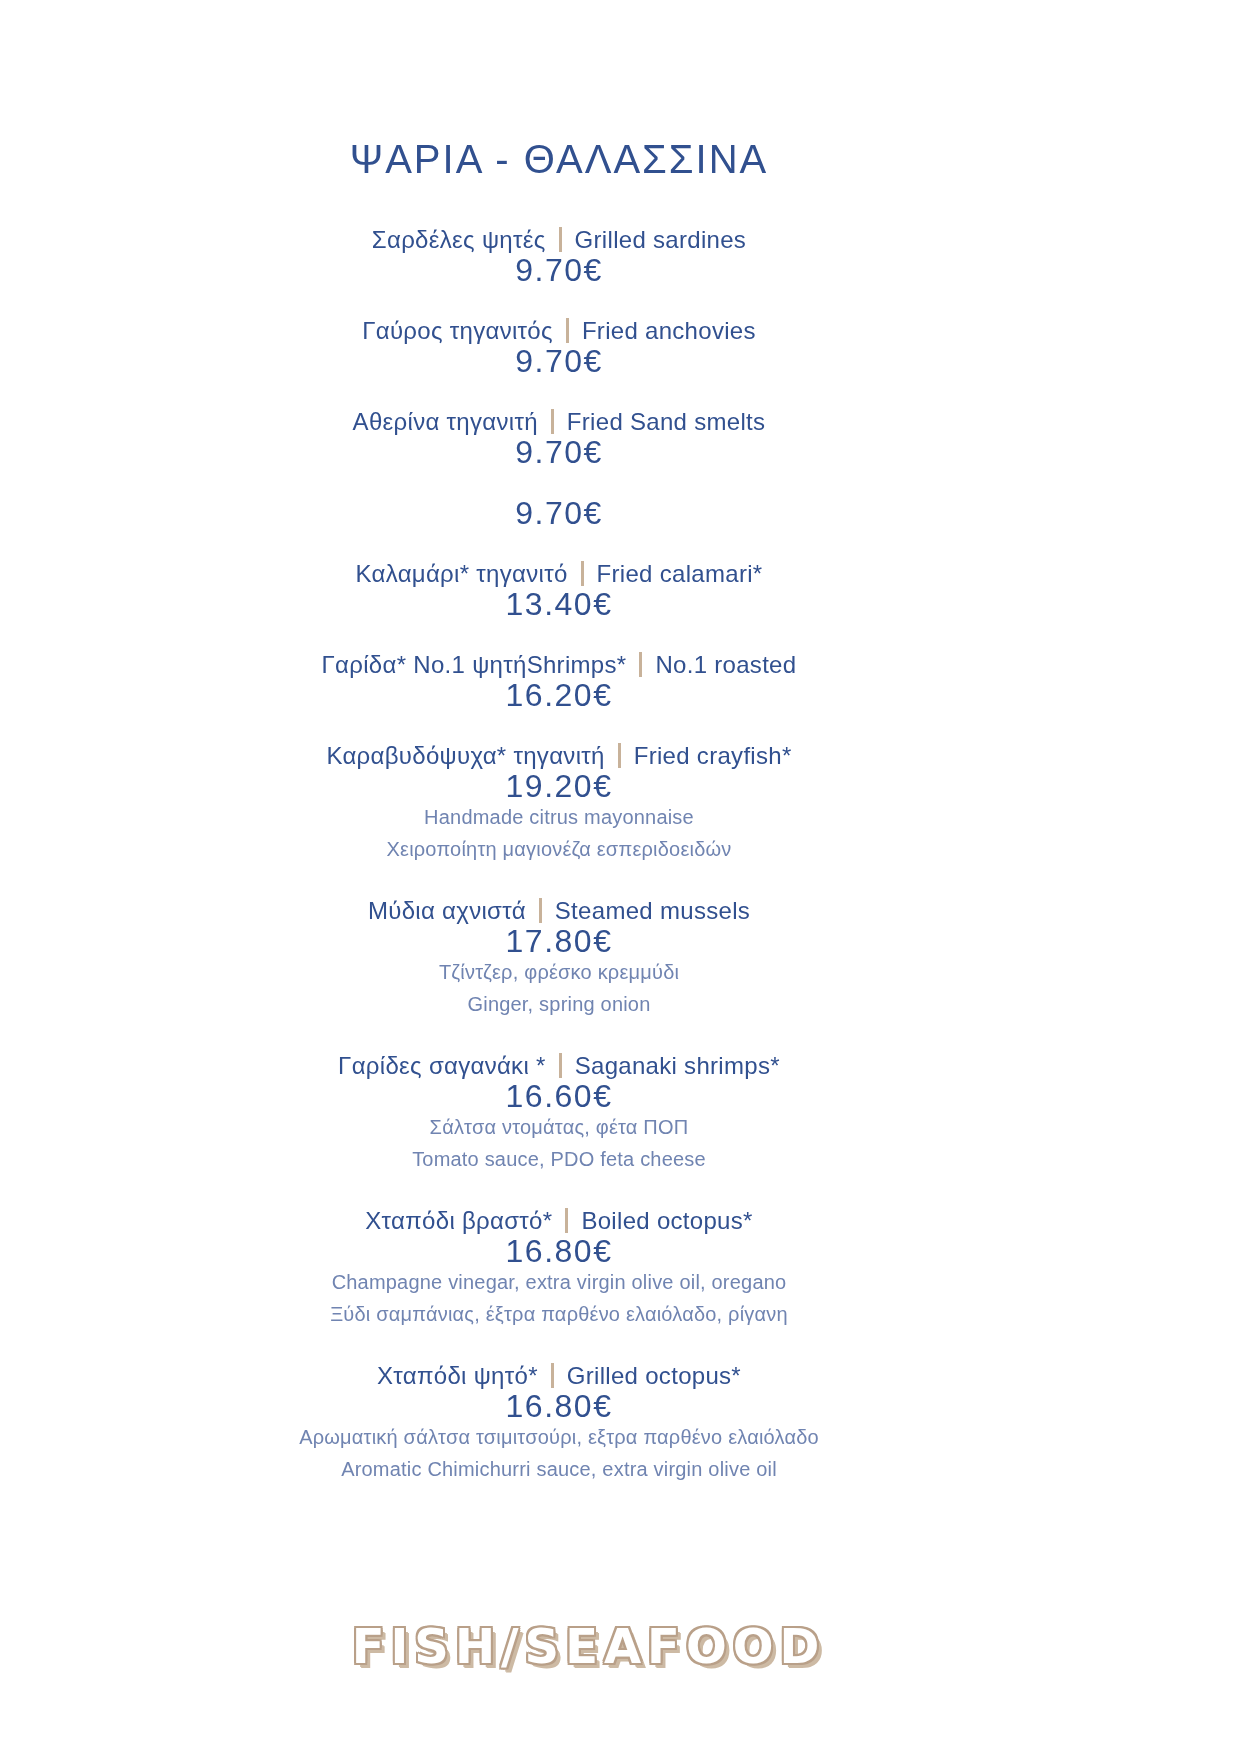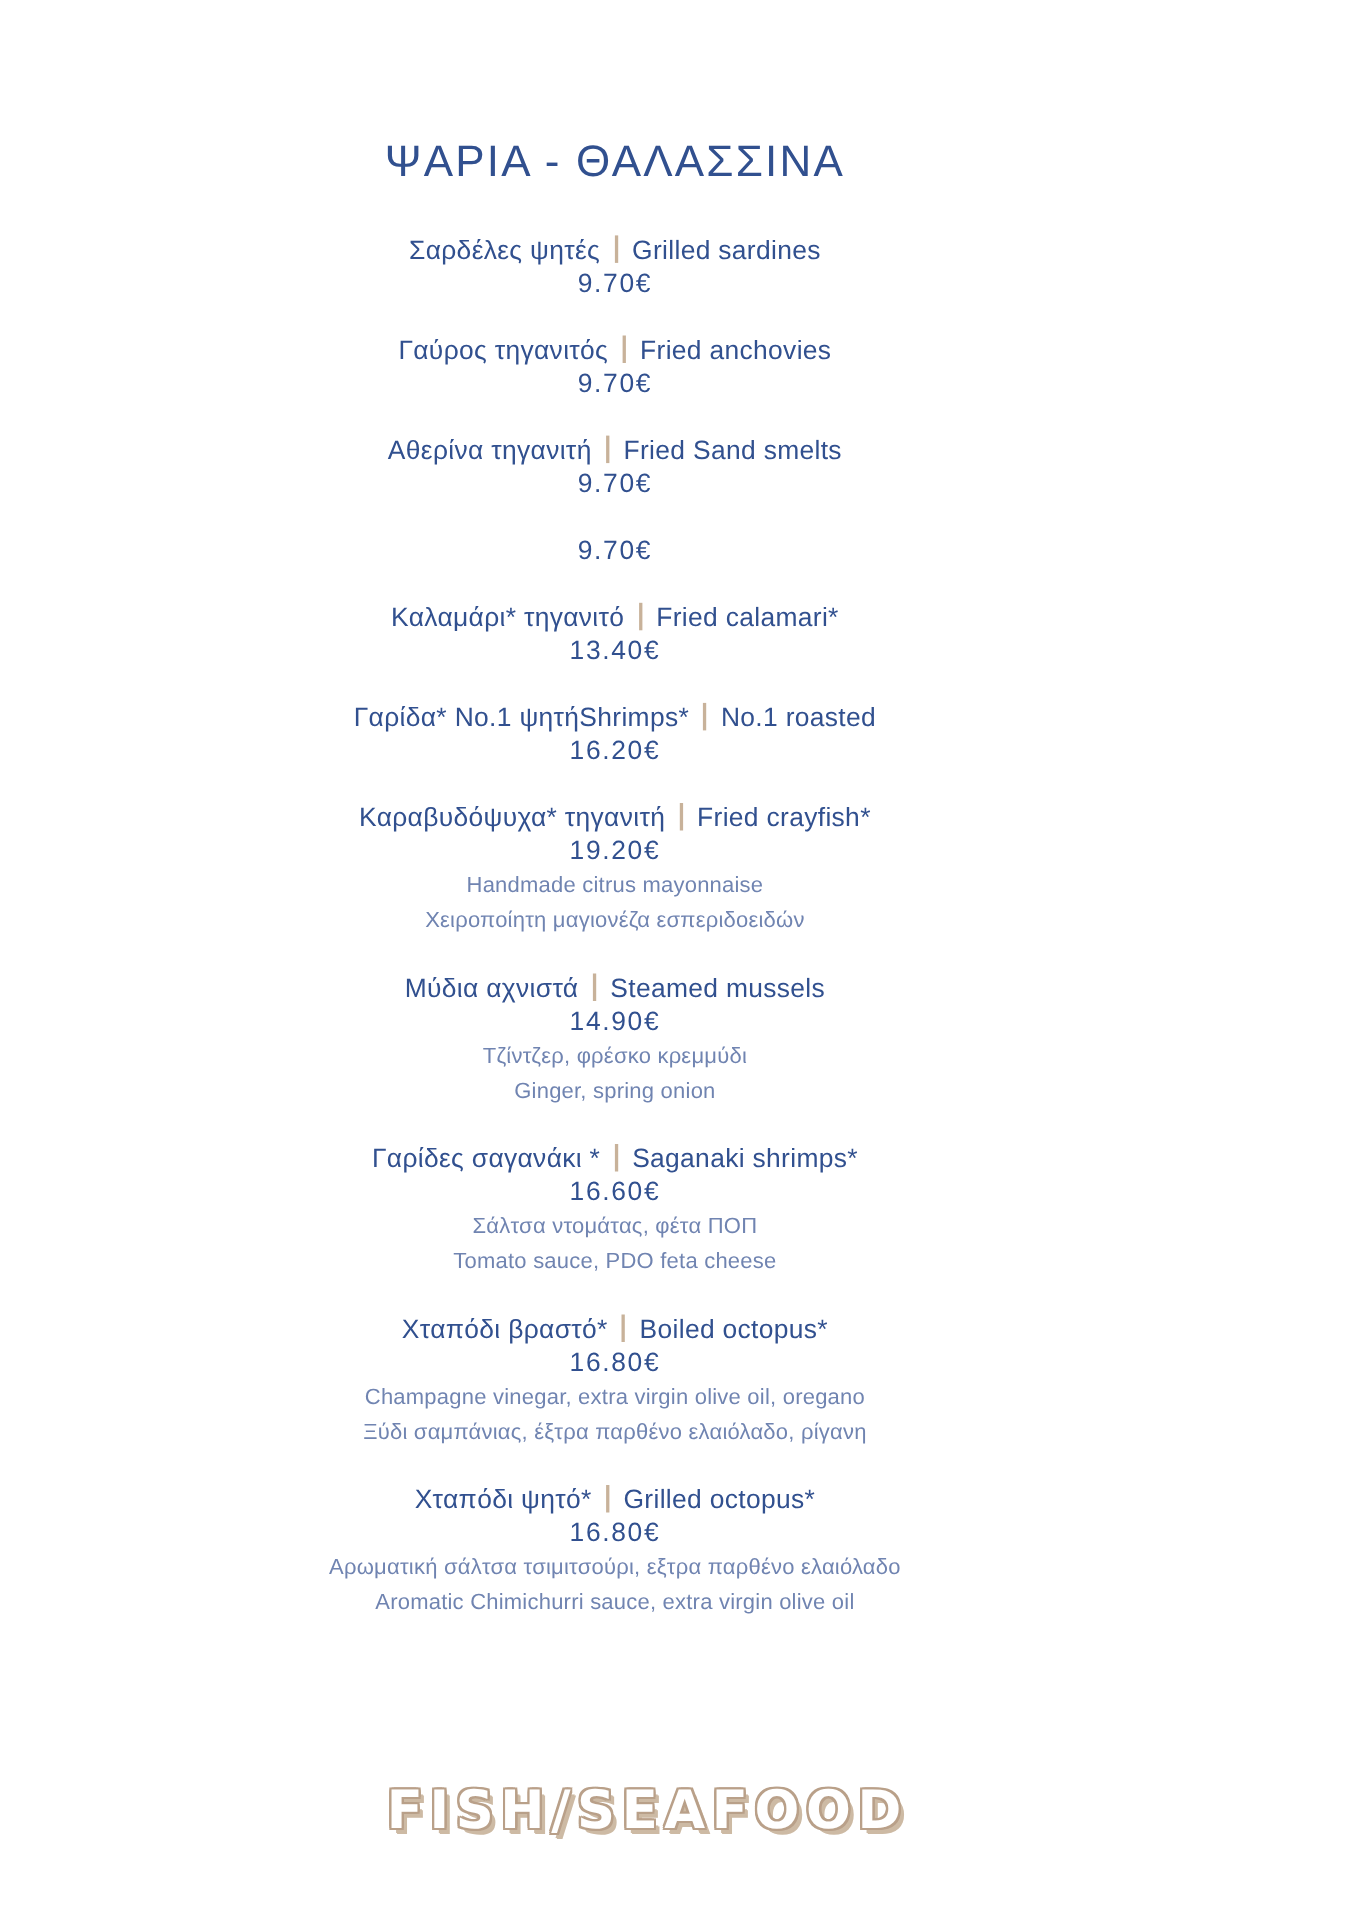--- a/index.html
+++ b/index.html
@@ -11,21 +11,21 @@
     overflow: hidden;
     font-family: "Liberation Sans", sans-serif;
   }
   
   .content {
     box-sizing: border-box;
     padding: 124px 123px 0 0;
     text-align: center;
   }
   .menu-title {
-    margin: 0 0 43px 0;
+    margin: 12px 0 43px 0;
     font-size: 40px;
     line-height: 46px;
     font-weight: normal;
     letter-spacing: 2px;
     color: #31508f;
   }
   .menu { display: block; }
   .item { margin: 0 0 31px 0; }
   .item p { margin: 0; }
   .item-name {
@@ -37,21 +37,21 @@
   }
   .divider-bar {
     display: inline-block;
     width: 3px;
     height: 25px;
     background: #c8b29a;
     vertical-align: -4px;
     margin: 0 13px;
   }
   .item-price {
-    font-size: 24px;
+    font-size: 32px;
     line-height: 30px;
     letter-spacing: 1.5px;
     color: #31508f;
   }
   .item-desc {
     font-size: 20px;
     line-height: 32px;
     letter-spacing: 0.2px;
     color: #7084b1;
   }
@@ -140,21 +140,21 @@
       </p>
       <p class="item-price">19.20€</p>
       <p class="item-desc">Handmade citrus mayonnaise</p>
       <p class="item-desc">Χειροποίητη μαγιονέζα εσπεριδοειδών</p>
     </section>
 
     <section class="item">
       <p class="item-name">
         <span>Μύδια αχνιστά</span><span class="divider-bar"></span><span>Steamed mussels</span>
       </p>
-      <p class="item-price">14.90€</p>
+      <p class="item-price">17.80€</p>
       <p class="item-desc">Τζίντζερ, φρέσκο κρεμμύδι</p>
       <p class="item-desc">Ginger, spring onion</p>
     </section>
 
     <section class="item">
       <p class="item-name">
         <span>Γαρίδες σαγανάκι *</span><span class="divider-bar"></span><span>Saganaki shrimps*</span>
       </p>
       <p class="item-price">16.60€</p>
       <p class="item-desc">Σάλτσα ντομάτας, φέτα ΠΟΠ</p>

